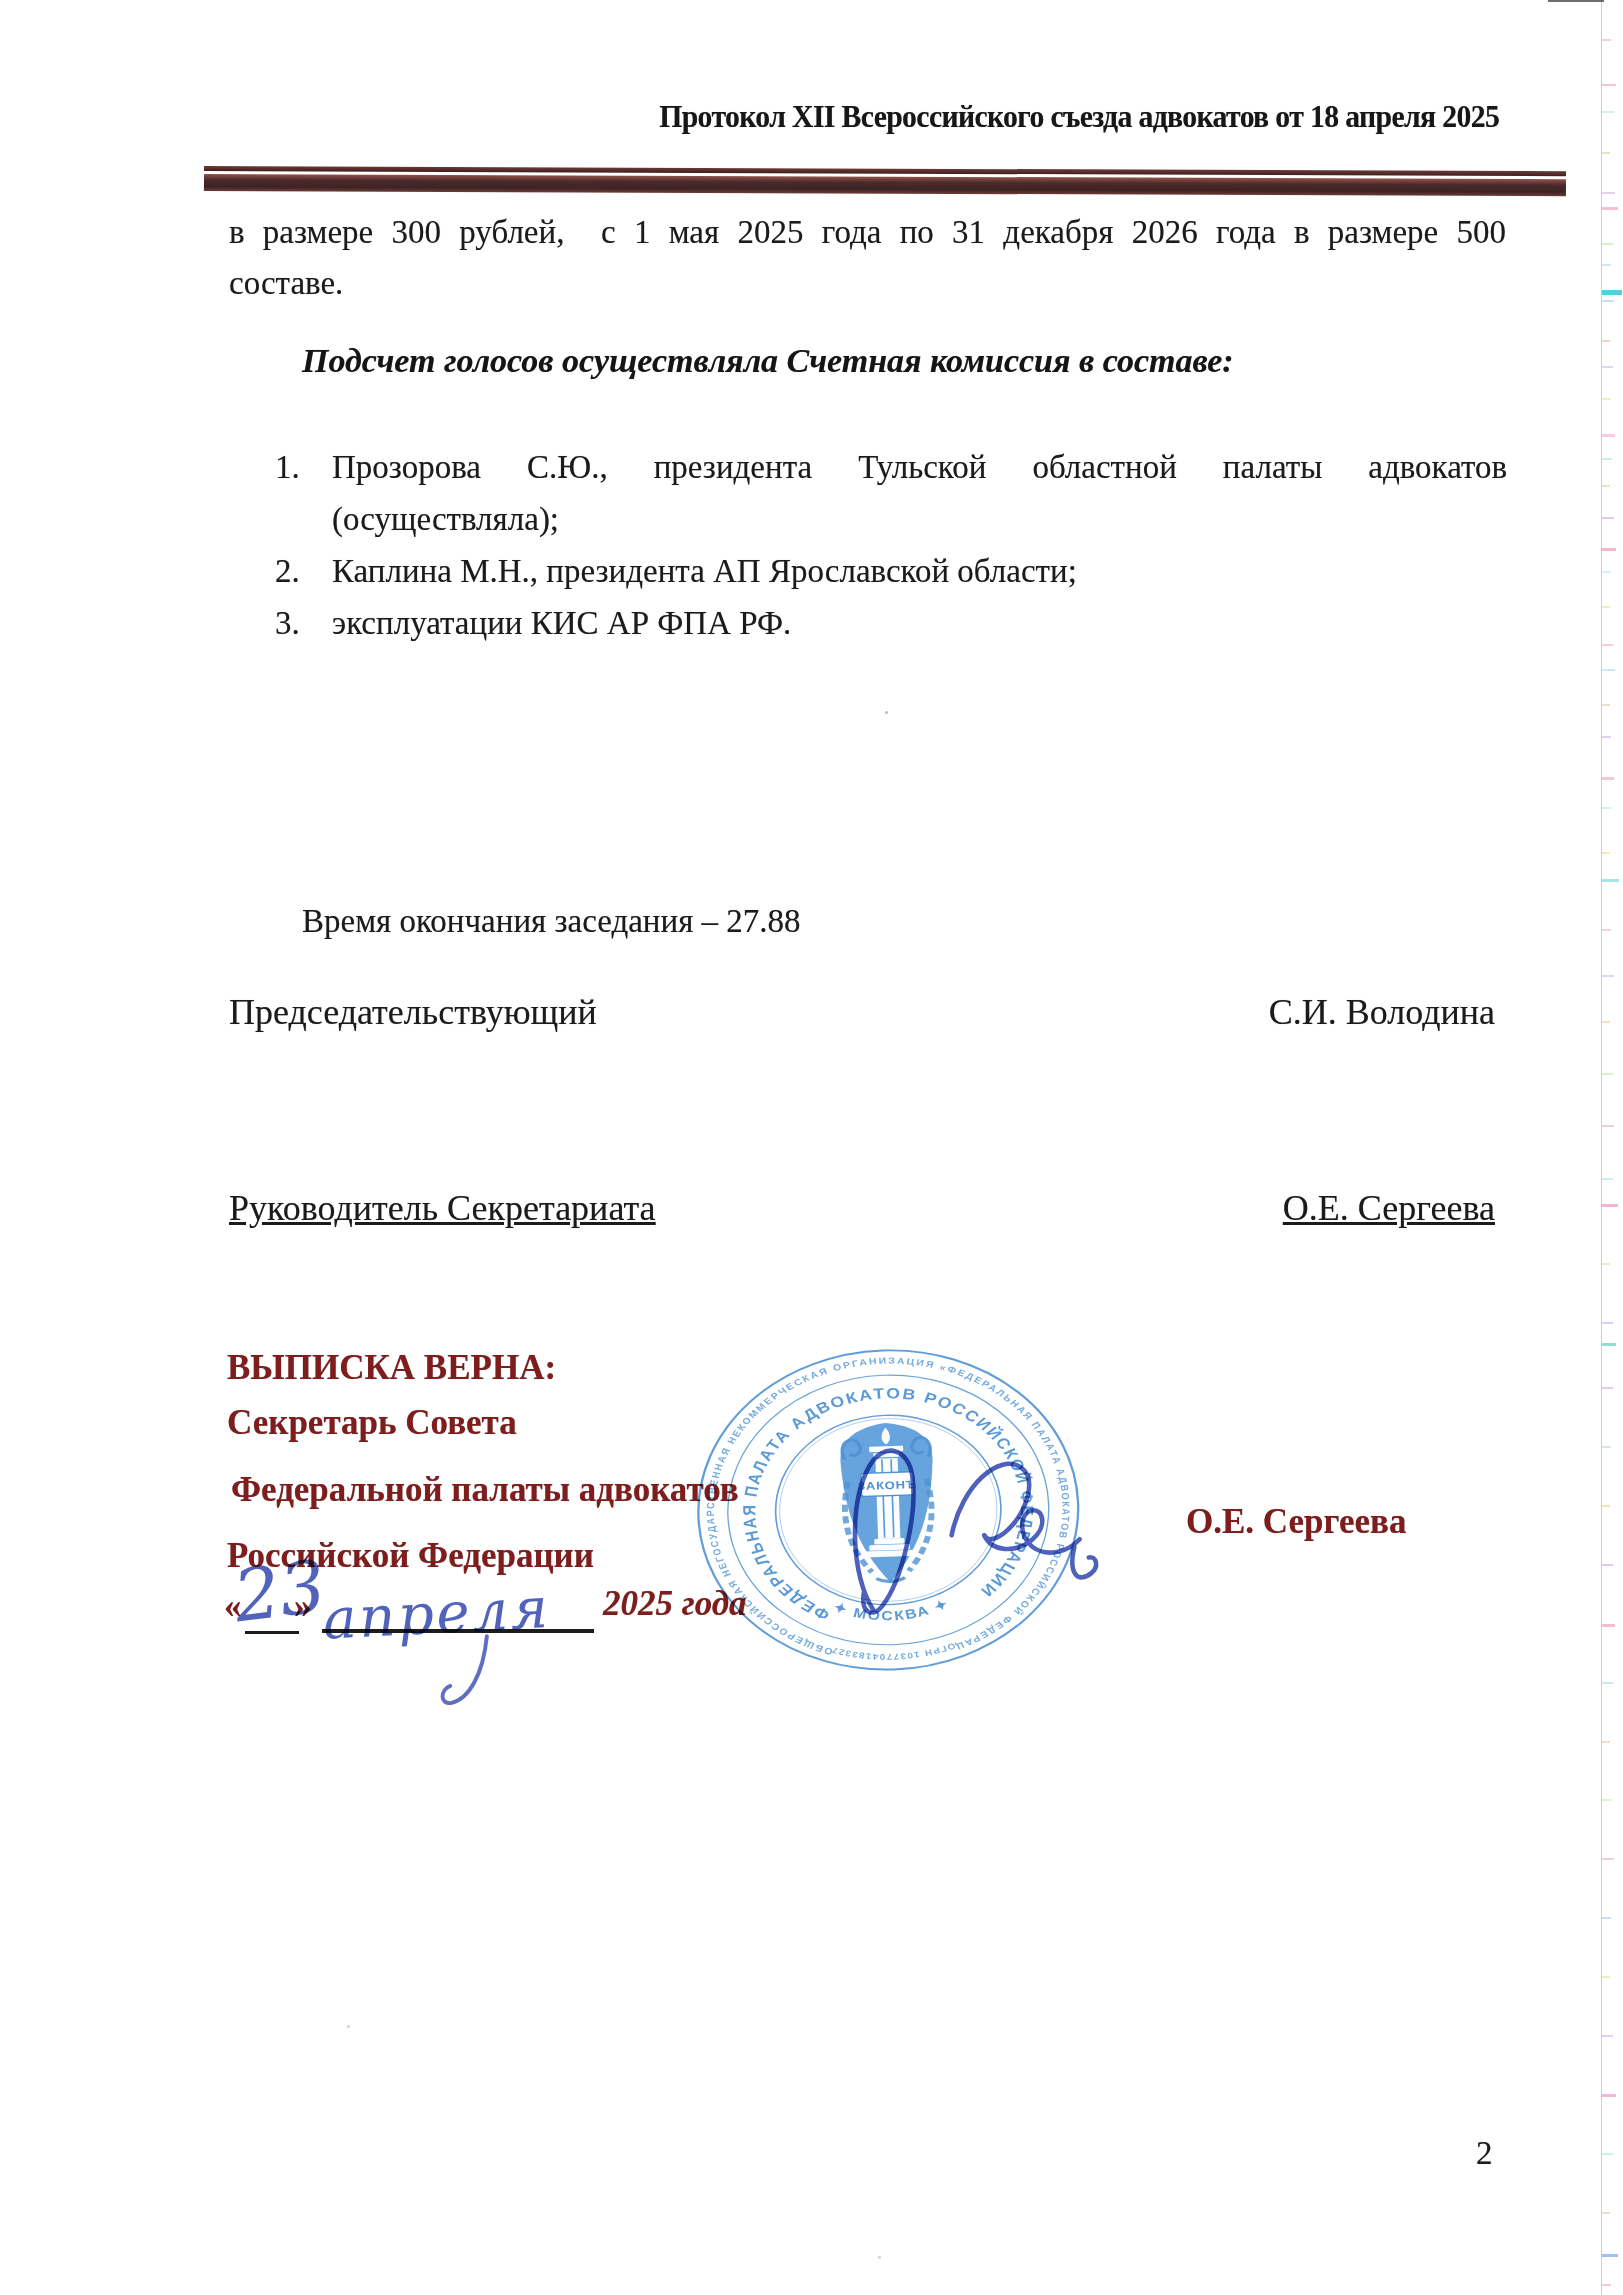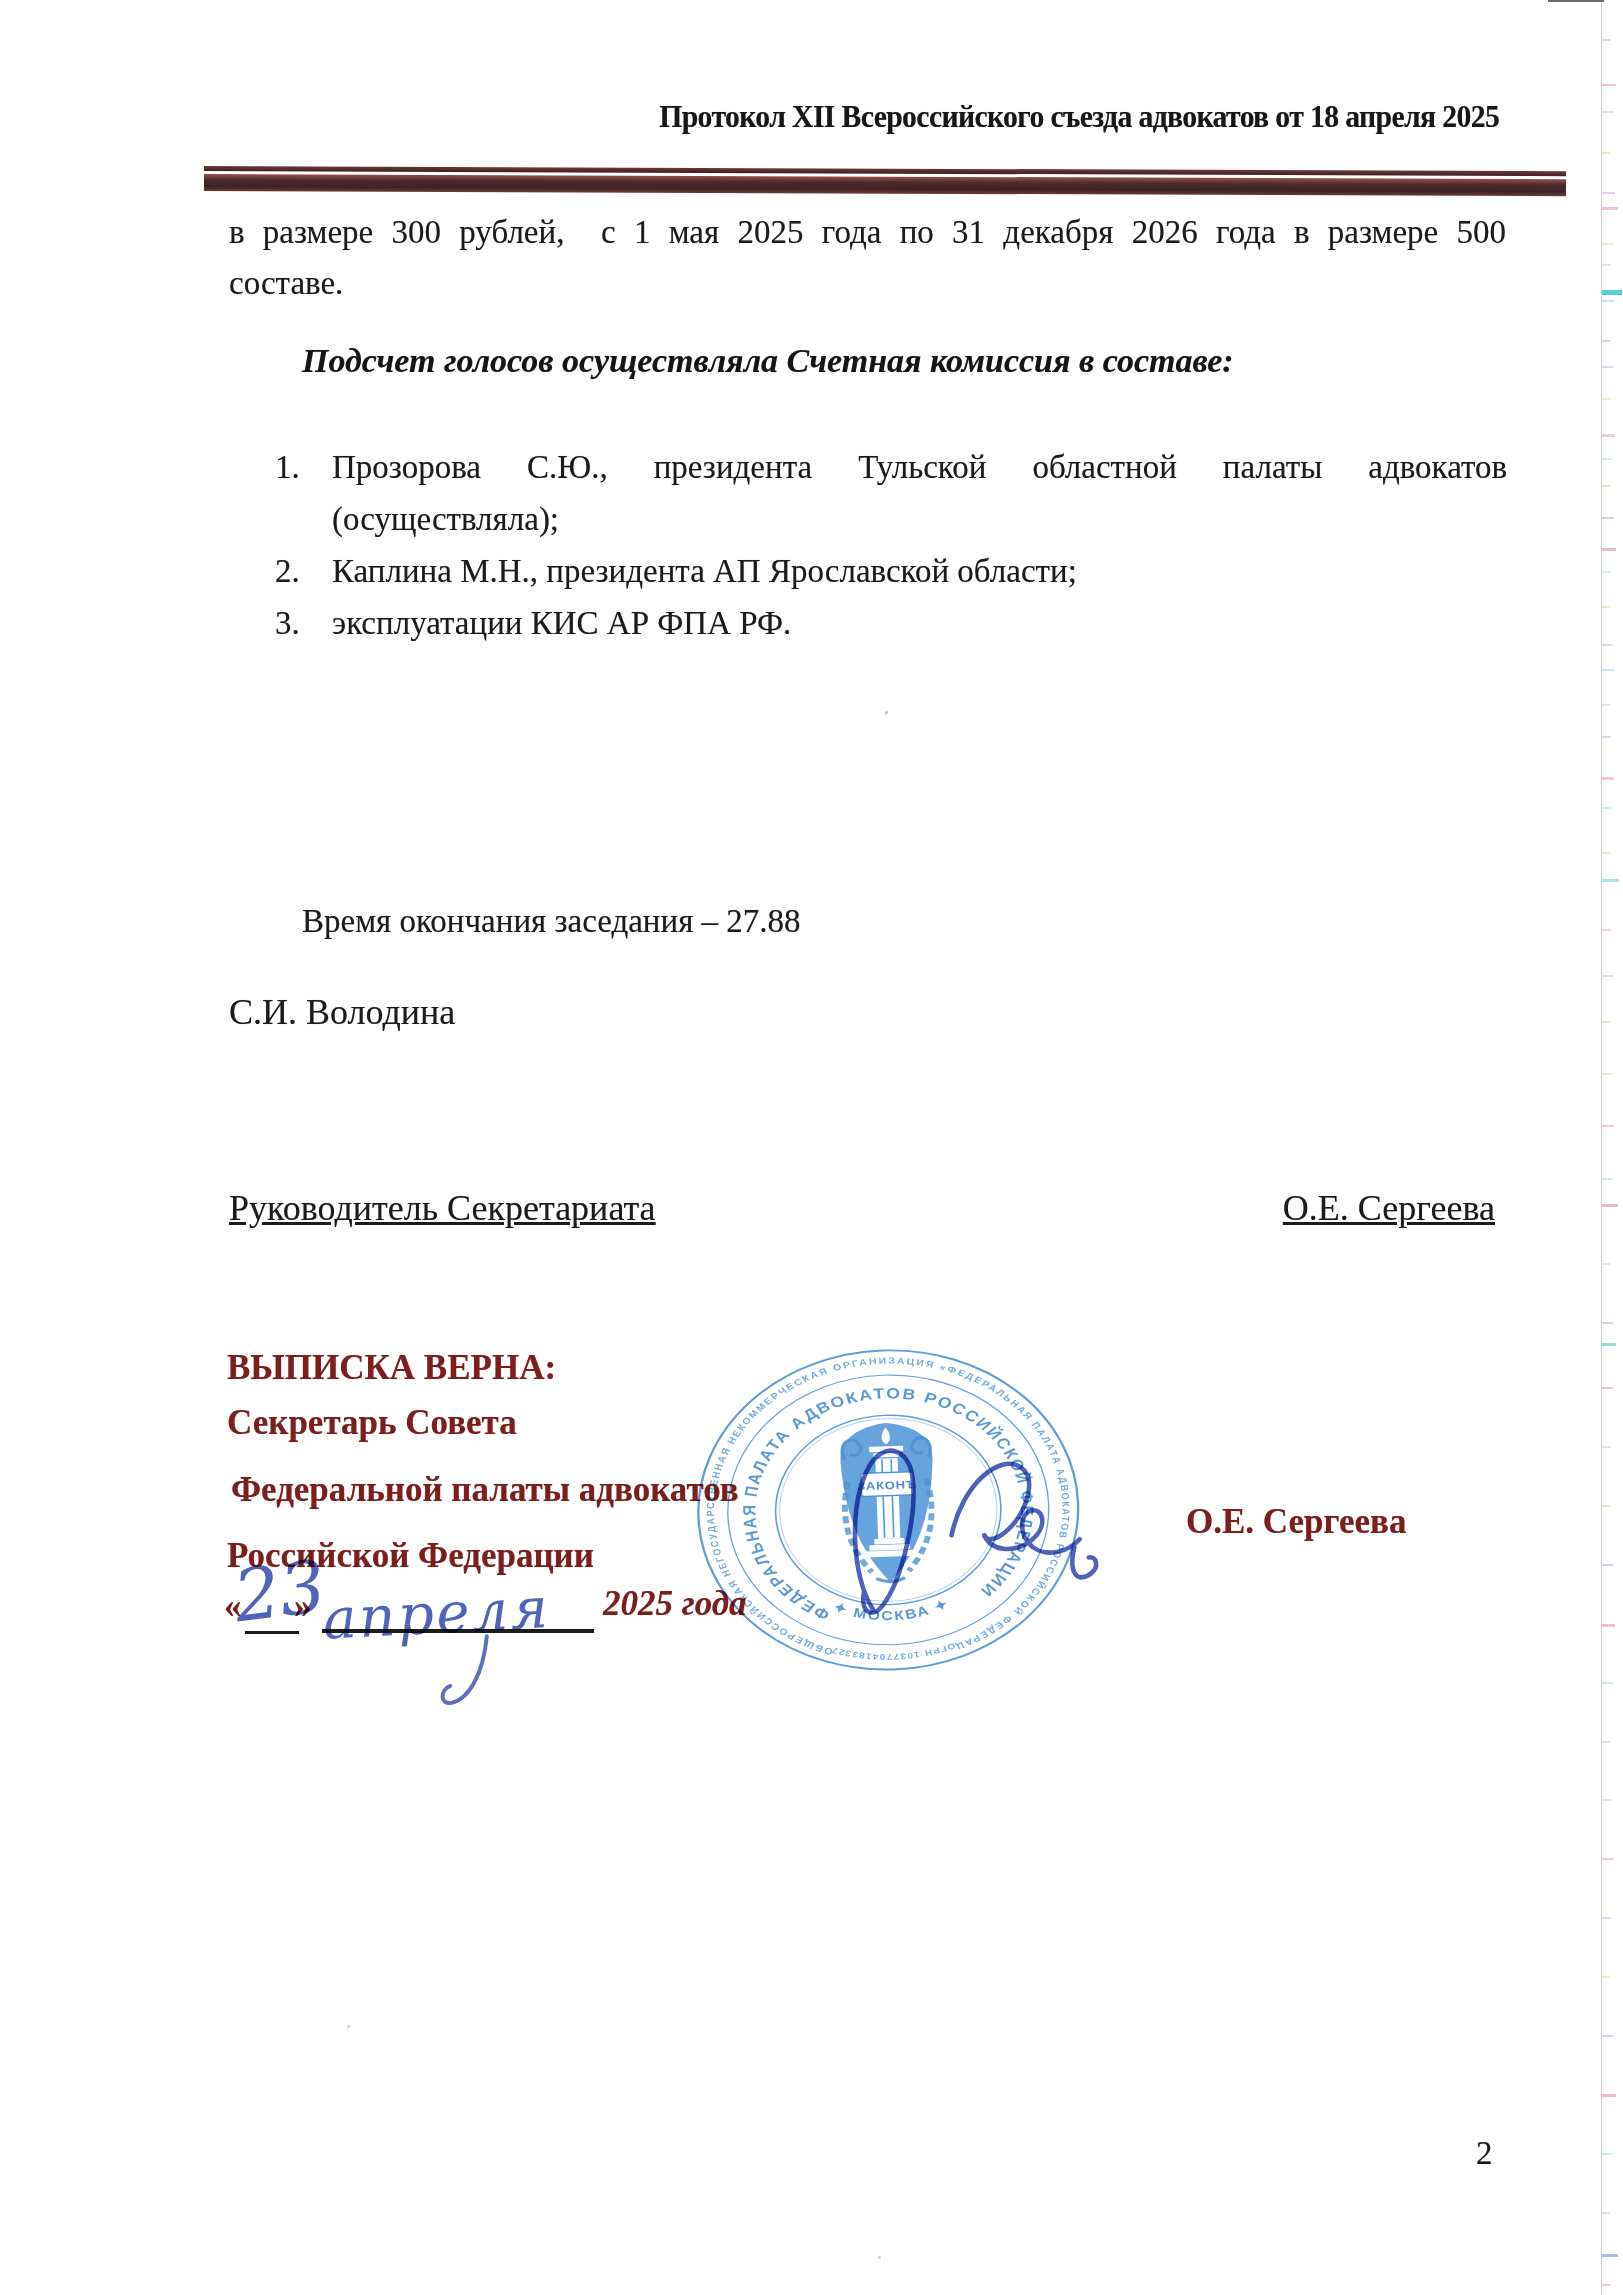--- a/index.html
+++ b/index.html
@@ -85,20 +85,21 @@
   </div>
   <div class="item">
     <span class="num">3.</span>
     <div>эксплуатации КИС АР ФПА РФ.</div>
   </div>
 </div>
 
 <div class="abs closing soft">Время окончания заседания – 27.88</div>
 
 <div class="abs sigrow sigrow1 soft">
+  <span>Председательствующий</span>
   <span>С.И. Володина</span>
 </div>
 <div class="abs sigrow sigrow2 soft">
   <span>Руководитель Секретариата</span>
   <span>О.Е. Сергеева</span>
 </div>
 
 <div class="abs bold54 ex-title soft">ВЫПИСКА ВЕРНА:</div>
 <div class="abs bold54 ex-l1 soft">Секретарь Совета</div>
 <div class="abs bold54 ex-l2 soft">Федеральной палаты адвокатов</div>

